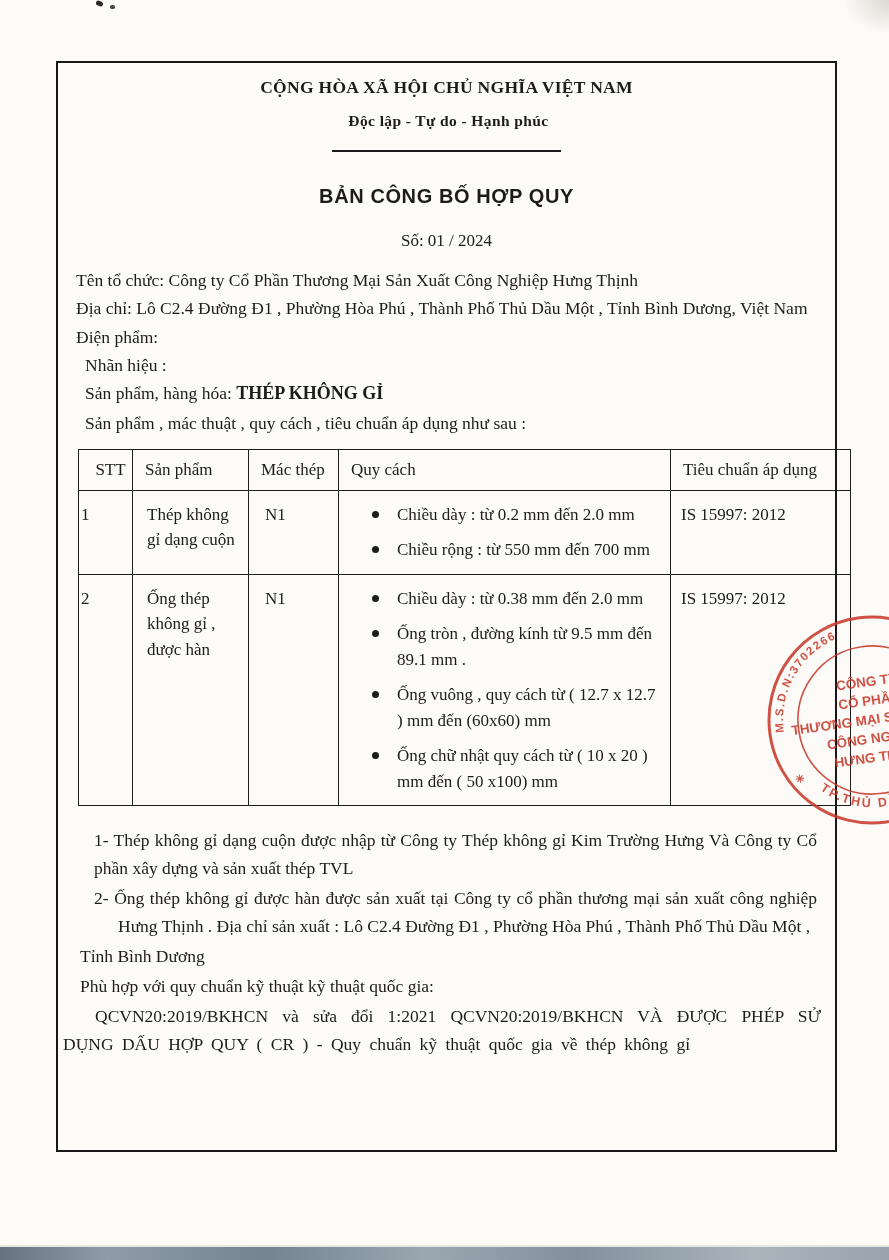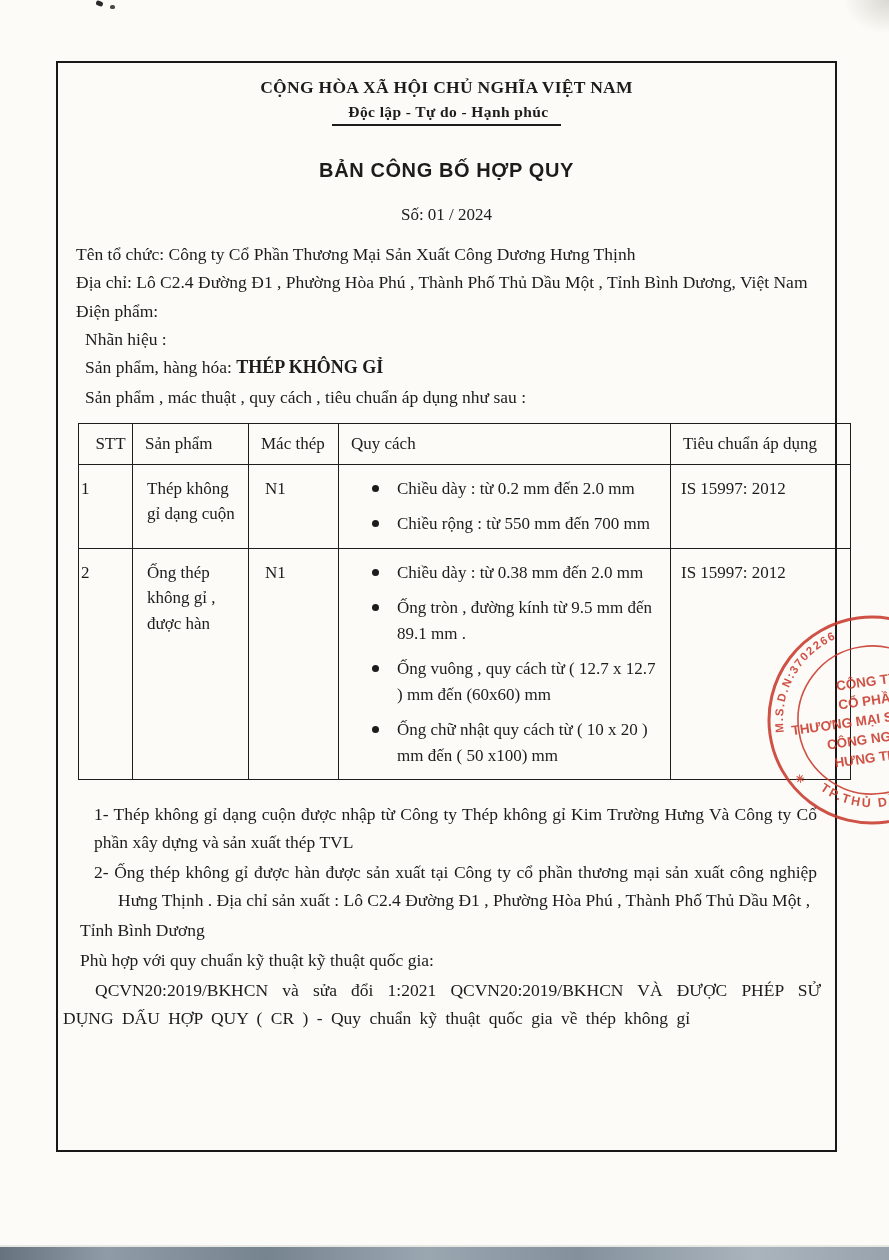--- a/index.html
+++ b/index.html
@@ -29,23 +29,23 @@
     left: 56px; top: 61px;
     width: 781px; height: 1091px;
     border: 2px solid #181818;
     box-sizing: border-box;
   }
   .content { padding: 12px 18px 0 18px; }
 
   .nat-header { text-align: center; margin-top: 2px; }
   .nat-country { font-size: 17.5px; font-weight: bold; letter-spacing: .3px; }
   .nat-motto {
-    display: inline-block; margin-top: 5px;
+    display: inline-block; margin-top: 14px;
     font-size: 15.5px; font-weight: bold; letter-spacing: .4px;
-    border-bottom: 2px solid #1c1c1c; padding: 0 12px 3px 16px;
+    border-bottom: 2px solid #1c1c1c; padding: 0 12px 20px 16px;
   }
 
   .doc-title {
     text-align: center; margin-top: 33px;
     font-family: "Liberation Sans", sans-serif;
     font-size: 20px; font-weight: bold; letter-spacing: .6px;
   }
   .doc-number { text-align: center; margin-top: 23px; font-size: 17px; }
 
   .info { margin-top: 15px; font-size: 17.5px; line-height: 1.62; }
@@ -127,21 +127,21 @@
         <div class="nat-country">CỘNG HÒA XÃ HỘI CHỦ NGHĨA VIỆT NAM</div>
         <div>
           <span class="nat-motto">Độc lập - Tự do - Hạnh phúc</span>
         </div>
       </div>
 
       <div class="doc-title">BẢN CÔNG BỐ HỢP QUY</div>
       <div class="doc-number">Số: 01 / 2024</div>
 
       <div class="info">
-        <p>Tên tổ chức: Công ty Cổ Phần Thương Mại Sản Xuất Công Dương Hưng Thịnh</p>
+        <p>Tên tổ chức: Công ty Cổ Phần Thương Mại Sản Xuất Công Nghiệp Hưng Thịnh</p>
         <p>Địa chỉ: Lô C2.4 Đường Đ1 , Phường Hòa Phú , Thành Phố Thủ Dầu Một , Tỉnh Bình Dương, Việt Nam</p>
         <p>Điện phẩm:</p>
         <p class="indent">Nhãn hiệu :</p>
         <p class="indent"><span>Sản phẩm, hàng hóa: </span><span class="product-value">THÉP KHÔNG GỈ</span></p>
         <p class="indent">Sản phẩm , mác thuật , quy cách , tiêu chuẩn áp dụng như sau :</p>
       </div>
 
       <table class="spec-table">
         <colgroup>
             <col class="c1">

